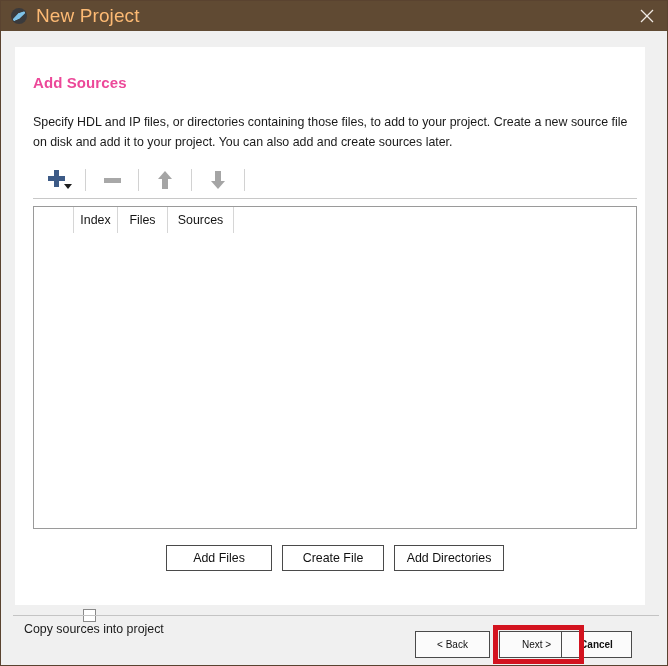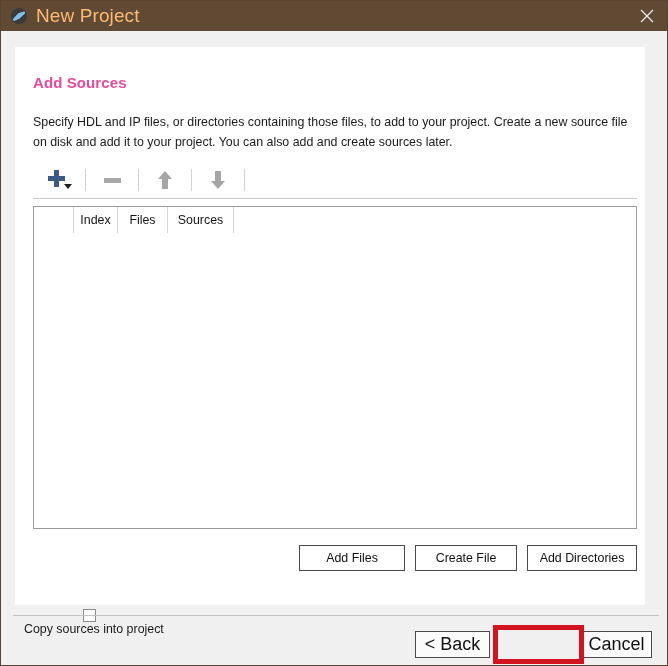--- a/index.html
+++ b/index.html
@@ -203,21 +203,21 @@
 
   
   .mid-buttons {
     position: absolute;
     left: 18px;
     top: 497px;
     width: 604px;
     height: 28px;
     display: flex;
     align-items: center;
-    justify-content: flex-end;
+    justify-content: center;
     gap: 10px;
   }
   .btn {
     box-sizing: border-box;
     height: 26px;
     border: 1px solid #4a4a4a;
     background: #ffffff;
     font-family: "Liberation Sans", sans-serif;
     font-size: 12.4px;
     color: #111111;
@@ -271,30 +271,30 @@
     height: 44px;
   }
   .bbtn {
     position: absolute;
     box-sizing: border-box;
     height: 27px;
     top: 8px;
     border: 1px solid #4a4a4a;
     background: #fbfbfb;
     font-family: "Liberation Sans", sans-serif;
-    font-size: 18px;
+    font-size: 10px;
     color: #111111;
     display: flex;
     align-items: center;
     justify-content: center;
     cursor: pointer;
   }
   .btn-back { left: 414px; width: 75px; }
   .btn-next { left: 498px; width: 75px; }
-  .btn-cancel { left: 580px; width: 71px; }
+  .btn-cancel { left: 560px; width: 71px; font-weight: bold; }
   .next-highlight {
     position: absolute;
     left: 492px;
     top: 2px;
     width: 91px;
     height: 39px;
     box-sizing: border-box;
     border: 5px solid #d3131f;
     pointer-events: none;
   }
@@ -376,18 +376,19 @@
 
     <div class="checkrow">
       <div class="checkbox"></div>
       <div class="label">Copy sources into project</div>
     </div>
 
     <div class="bottom-sep"></div>
 
     <div class="bottom-bar">
       <div class="bbtn btn-back">&lt; Back</div>
+      <div class="bbtn btn-next">Next &gt;</div>
       <div class="bbtn btn-cancel">Cancel</div>
       <div class="next-highlight"></div>
     </div>
 
   </div>
 </div>
 
 </body></html>

